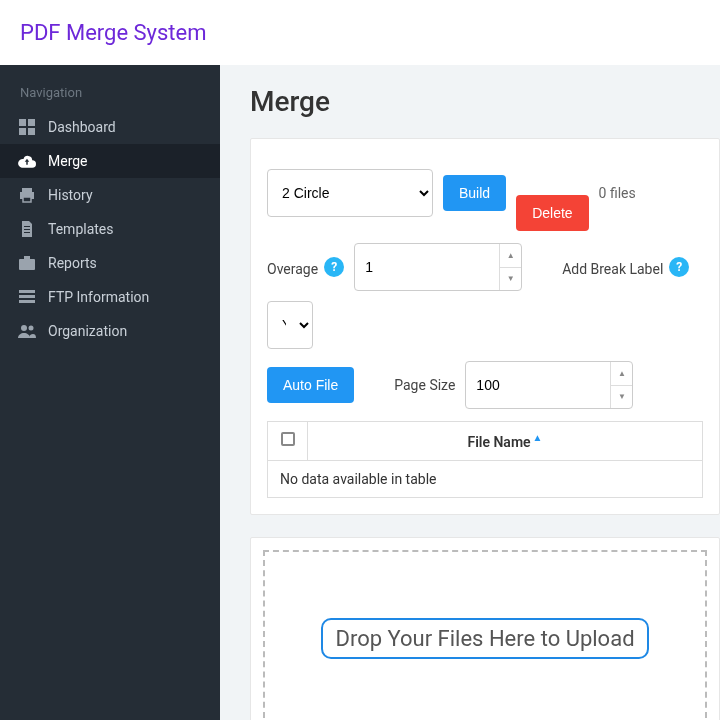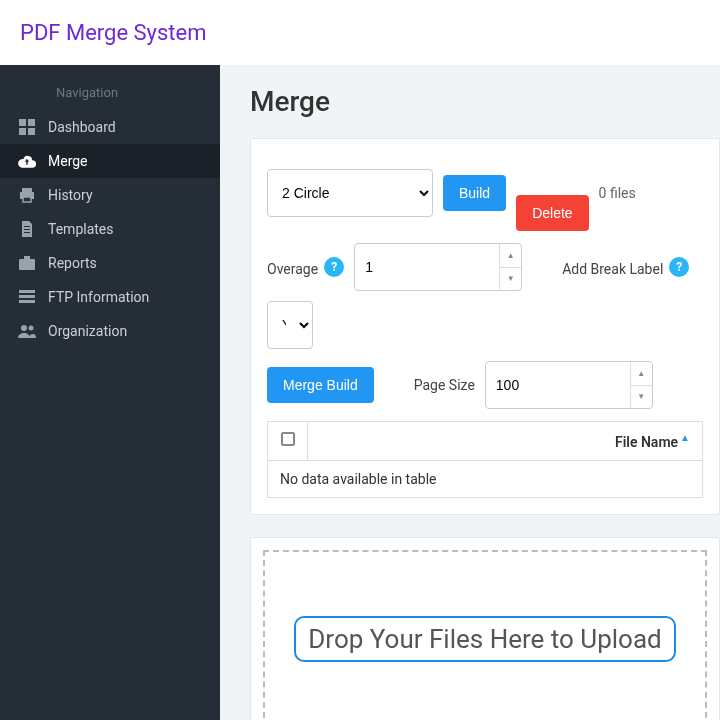--- a/index.html
+++ b/index.html
@@ -30,21 +30,20 @@
 .sidebar {
   width: 220px;
   background: #252d36;
   color: #b4bcc5;
   padding-top: 12px;
 }
 .nav-header {
   font-size: 13px;
   color: #6d7781;
   padding: 8px 20px 10px;
-  margin-left: 36px;
 }
 .nav-item {
   display: flex;
   align-items: center;
   gap: 12px;
   padding: 9px 18px;
   font-size: 14px;
   cursor: pointer;
   color: #c9d0d8;
 }
@@ -103,40 +102,40 @@
 .spinner-wrap { position:relative; width:168px; }
 .spinner-wrap input { width:100%; padding-right:26px;}
 .spin-btns {
   position:absolute; right:1px; top:1px; bottom:1px; width:22px;
   display:flex; flex-direction:column; border-left:1px solid #ddd;
 }
 .spin-btns div{flex:1; display:flex; align-items:center; justify-content:center; font-size:8px; color:#888; cursor:pointer;}
 .spin-btns div:first-child{border-bottom:1px solid #ddd;}
 .yes-select{width:46px;}
 .table { width:100%; border-collapse: collapse; margin-top:4px;}
-.table th { border:1px solid #ddd; padding:10px 12px; text-align:right; font-size:14px; font-weight:600; background:#fff;}
+.table th { border:1px solid #ddd; padding:10px 12px; text-align:center; font-size:14px; font-weight:600; background:#fff;}
 .table td { border:1px solid #ddd; padding:10px 12px; font-size:14px;}
 .sort-ind{color:#2196f3; font-size:10px; vertical-align: super; margin-left:2px;}
 .chk{width:14px;height:14px;border:2px solid #888;border-radius:2px;display:inline-block;}
 .dropzone {
   background:#fff;
   border: 1px solid #e6e6e6;
   padding: 12px;
   border-radius:2px;
 }
 .dz-inner {
   border: 2px dashed #bbb;
   min-height: 178px;
   display:flex; align-items:center; justify-content:center;
 }
 .dz-text {
   border: 2px solid #1e88e5;
   border-radius: 10px;
   padding: 6px 12px;
-  font-size: 26px;
+  font-size: 22px;
   color: #555;
 }
 </style>
 </head>
 <body>
 
 <div class="topbar">
   <div class="topbar-title">PDF Merge System</div>
 </div>
 
@@ -253,21 +252,21 @@
         <span class="label-inline">
           <span>Add Break Label</span>
           <span class="help">?</span>
         </span>
         <select class="select yes-select">
           <option>Yes</option>
         </select>
       </div>
 
       <div class="row">
-        <button class="btn btn-blue">Merge Build</button>
+        <button class="btn btn-blue">Auto File</button>
         <span style="width:20px"></span>
         <span class="label-inline">Page Size</span>
         <div class="spinner-wrap">
           <input class="num-input" value="100" style="">
           <div class="spin-btns">
               <div>▲</div>
               <div>▼</div>
             </div>
         </div>
       </div>

